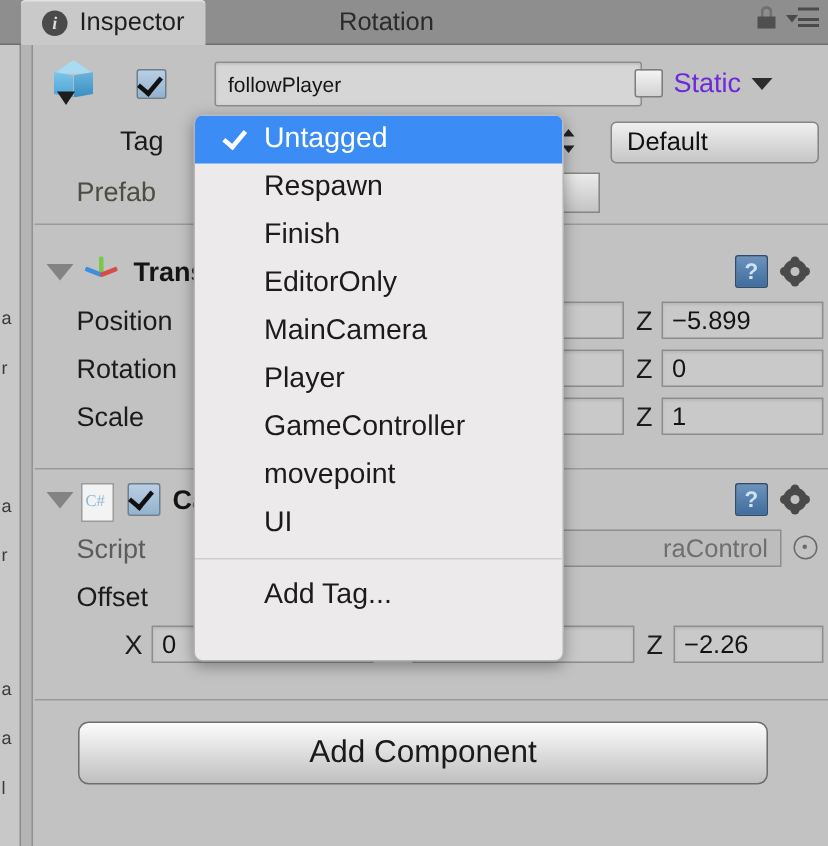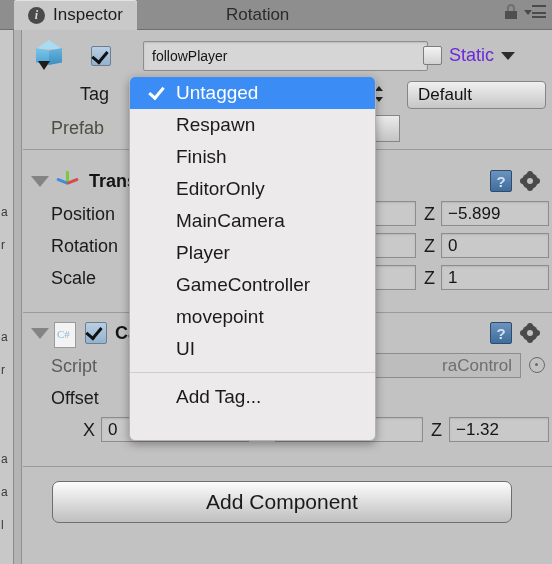--- a/index.html
+++ b/index.html
@@ -462,21 +462,21 @@
     <div class="vec-row" style="top:352px">
       <span class="vec-lbl">Offset</span>
     </div>
 
     <div class="vec-row" style="top:384px">
       <span class="axis-lbl" style="left:60px">X</span>
       <div class="num-field" style="left:78px; width:148px">0</div>
       <span class="axis-lbl" style="left:234px">Y</span>
       <div class="num-field" style="left:252px; width:148px">1.22</div>
       <span class="axis-lbl" style="left:408px">Z</span>
-      <div class="num-field" style="left:426px; width:100px">−1.32</div>
+      <div class="num-field" style="left:426px; width:100px">−2.26</div>
     </div>
 
     <div class="sep-line" style="top:435px"></div>
 
     <div class="add-comp" style="left:29px; top:450px; width:460px">
       <span>Add Component</span>
     </div>
 
   </div>
 

